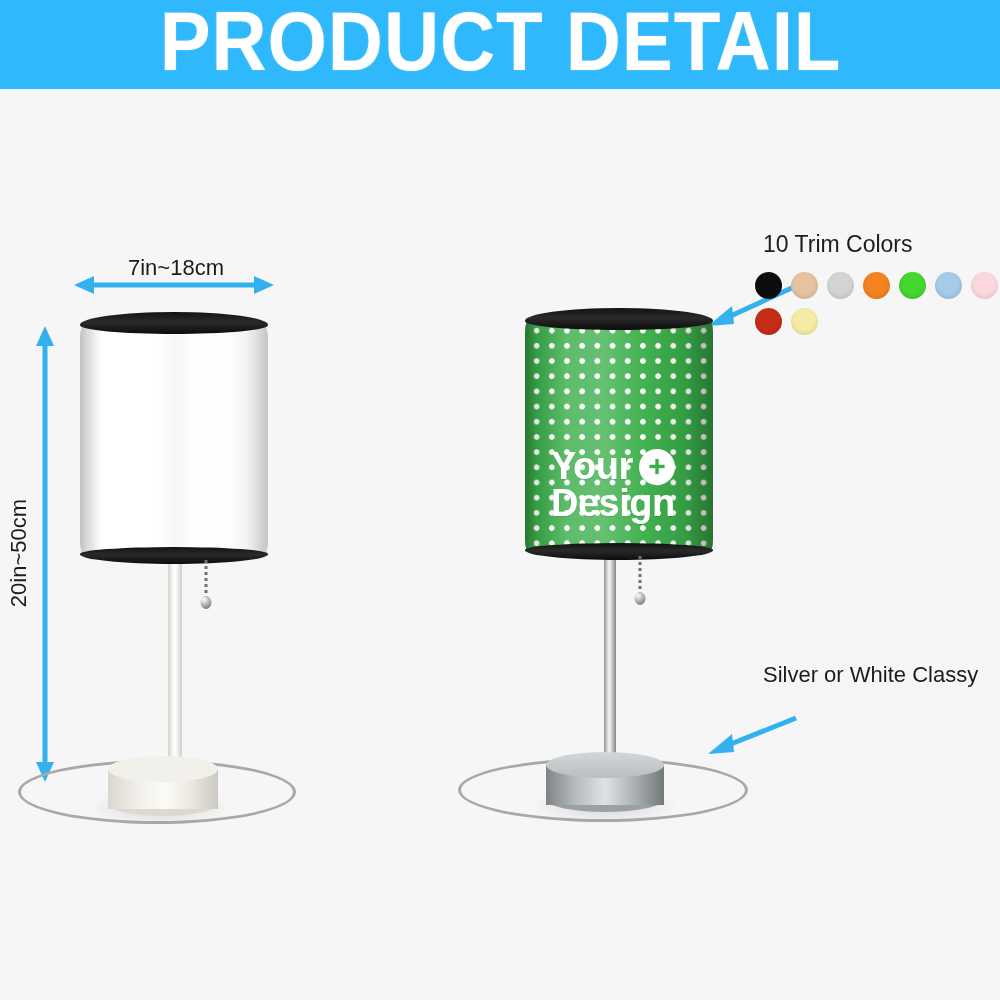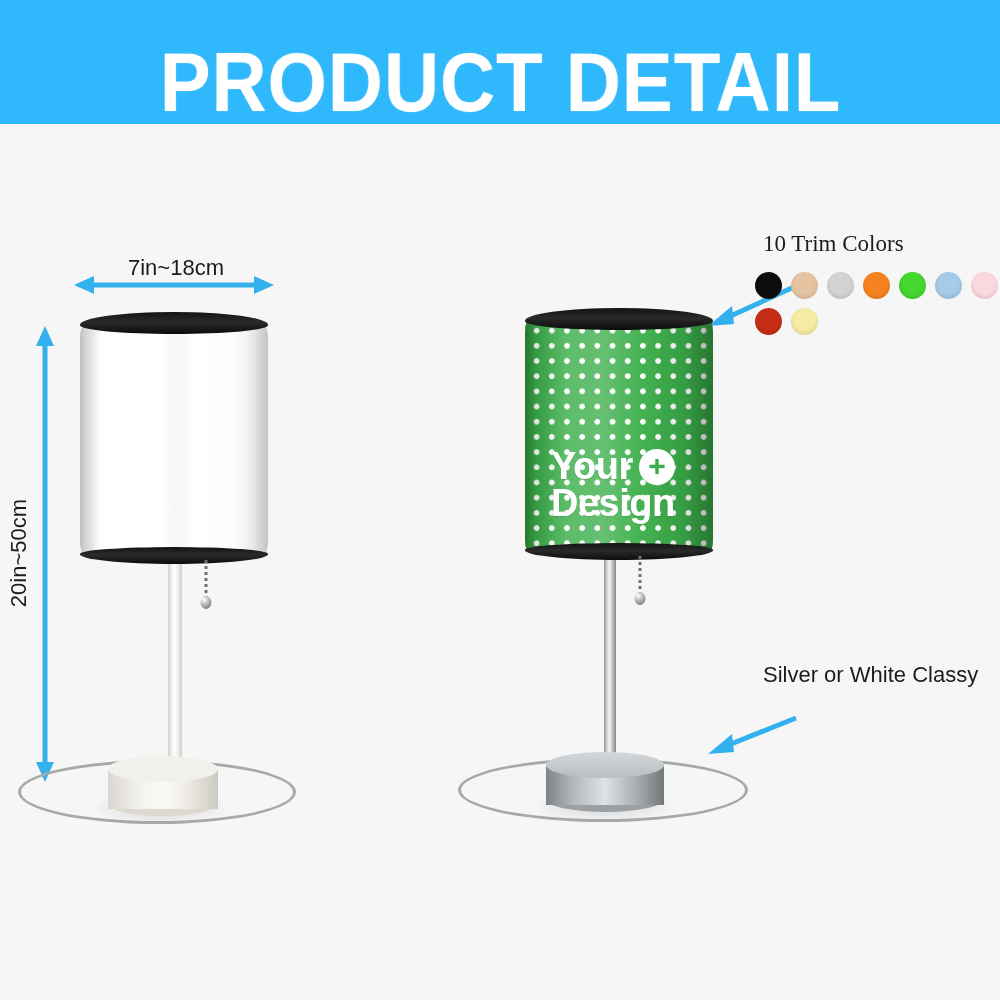--- a/index.html
+++ b/index.html
@@ -13,24 +13,24 @@
     height: 1000px;
     background: #f6f6f6;
     overflow: hidden;
     font-family: "Liberation Sans", sans-serif;
   }
 
   
   #header-banner {
     position: absolute;
     left: 0; top: 0;
-    width: 1000px; height: 124px;
+    width: 1000px; height: 89px;
     background: #2fb8fb;
     display: flex;
-    align-items: flex-end;
+    align-items: flex-start;
     justify-content: center;
   }
   #header-title {
     color: #ffffff;
     font-family: "Liberation Sans Narrow", "Liberation Sans", sans-serif;
     font-weight: bold;
     font-size: 83px;
     letter-spacing: 1px;
     transform: scaleX(0.92);
     line-height: 1;
@@ -191,21 +191,21 @@
     font-size: 22px;
     font-weight: 500;
     white-space: nowrap;
   }
   #dim-width-label { left: 128px; top: 255px; }
   #dim-height-label {
     left: -35px; top: 540px;
     transform: rotate(-90deg);
     transform-origin: center center;
   }
-  #trim-colors-label { left: 763px; top: 231px; font-size: 23px; font-family: Liberation Serif, serif; }
+  #trim-colors-label { left: 763px; top: 231px; font-size: 23px; }
   #classy-label { left: 763px; top: 662px; }
 
   .arrow-svg { position: absolute; overflow: visible; }
 
   
   #swatch-grid {
     position: absolute;
     left: 755px; top: 272px;
     width: 250px;
     display: flex;

